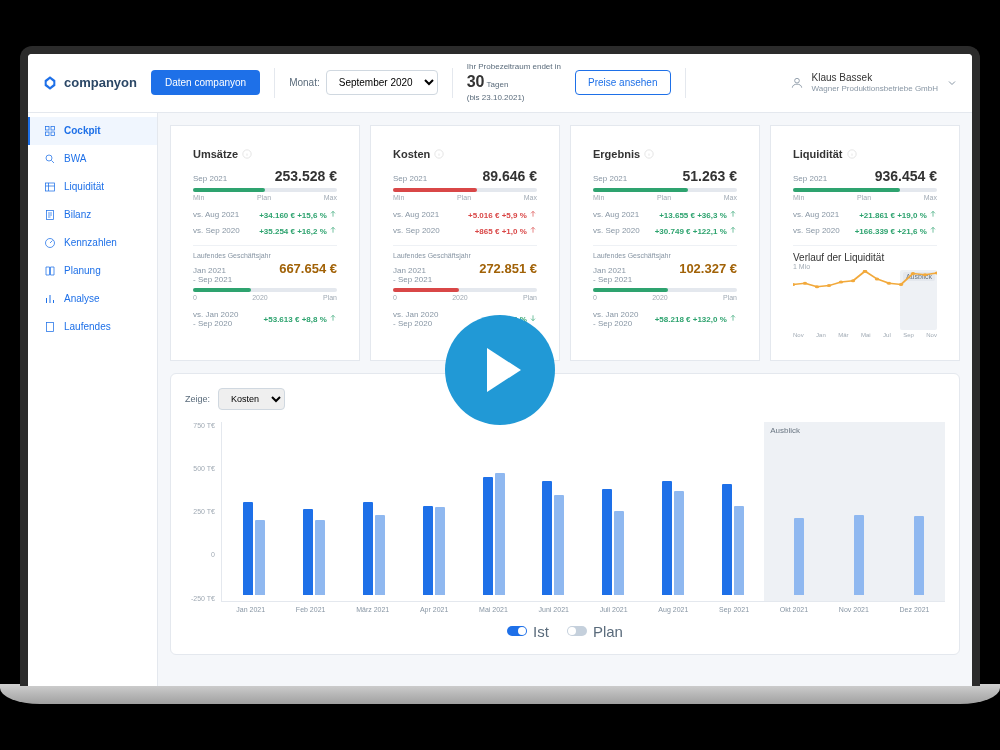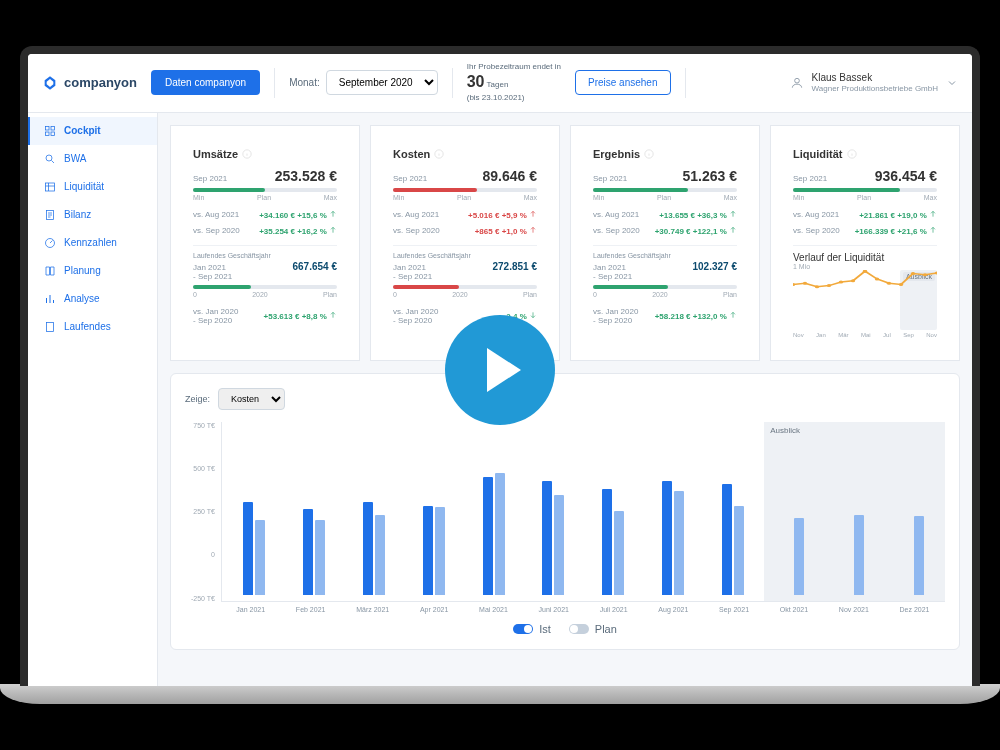--- a/index.html
+++ b/index.html
@@ -32,21 +32,21 @@
 .spacer { flex: 1; }
 .nav-support { padding: 10px 14px; color: #1e70e8; display: flex; align-items: center; gap: 8px; font-size: 10px; cursor: pointer; }
 .main { flex: 1; padding: 12px; overflow: auto; background: #f5f7fa; }
 .cards { display: grid; grid-template-columns: repeat(4, 1fr); gap: 10px; margin-bottom: 12px; }
 .card { background: #fff; border: 1px solid #e4e8ee; border-radius: 0; padding: 22px; }
 .card-title { font-size: 11px; font-weight: 600; color: #333; display: flex; align-items: center; gap: 4px; margin-bottom: 8px; }
 .info-icon { width: 10px; height: 10px; opacity: 0.3; }
 .row { display: flex; justify-content: space-between; align-items: baseline; margin-bottom: 4px; }
 .label { font-size: 8px; color: #8896a4; }
 .value-big { font-size: 14px; font-weight: 600; color: #333; }
-.value-mid { font-size: 10px; font-weight: 600; color: #0c4a6e; }
+.value-mid { font-size: 13px; font-weight: 600; color: #a16207; }
 .gauge { position: relative; height: 4px; background: #e4e8ee; border-radius: 2px; margin: 4px 0 2px; }
 .gauge-fill { position: absolute; height: 100%; border-radius: 2px; }
 .gauge-labels { display: flex; justify-content: space-between; font-size: 7px; color: #a0aab4; margin-bottom: 6px; }
 .change-row { display: flex; justify-content: space-between; align-items: center; font-size: 8px; padding: 3px 0; }
 .change-val { font-weight: 600; }
 .pos { color: #2ea36f; }
 .neg { color: #d94747; }
 .arrow { width: 8px; height: 8px; }
 .hr { height: 1px; background: #eef1f5; margin: 6px 0; }
 .ytd-label { font-size: 7px; color: #8896a4; margin-bottom: 2px; }
@@ -62,21 +62,21 @@
 .y-axis { display: flex; flex-direction: column; justify-content: space-between; font-size: 7px; color: #a0aab4; padding-right: 6px; text-align: right; width: 36px; }
 .plot { flex: 1; position: relative; border-left: 1px solid #e4e8ee; border-bottom: 1px solid #e4e8ee; }
 .forecast-zone { position: absolute; right: 0; top: 0; bottom: 0; width: 25%; background: #eef1f5; }
 .forecast-zone-label { position: absolute; top: 4px; left: 6px; font-size: 8px; color: #6a7682; }
 .bars { position: absolute; inset: 0; display: flex; align-items: flex-end; justify-content: space-around; padding: 0 2px; }
 .bar-group { display: flex; gap: 2px; align-items: flex-end; height: 100%; }
 .bar { width: 10px; border-radius: 1px 1px 0 0; }
 .bar.ist { background: #1e70e8; }
 .bar.plan { background: #8fb8f0; }
 .x-axis { display: flex; justify-content: space-around; font-size: 7px; color: #8896a4; margin-top: 4px; padding-left: 36px; }
-.legend { display: flex; justify-content: center; gap: 18px; margin-top: 10px; font-size: 11px; color: #5a6b7b; align-items: center; }
+.legend { display: flex; justify-content: center; gap: 18px; margin-top: 10px; font-size: 15px; color: #5a6b7b; align-items: center; }
 .toggle { width: 20px; height: 10px; border-radius: 5px; position: relative; }
 .toggle.on { background: #1e70e8; }
 .toggle.off { background: #c5d0dc; }
 .toggle::after { content: ''; position: absolute; width: 8px; height: 8px; background: #fff; border-radius: 50%; top: 1px; }
 .toggle.on::after { right: 1px; }
 .toggle.off::after { left: 1px; }
 .play-overlay { position: absolute; top: 50%; left: 50%; transform: translate(-50%, -50%); width: 110px; height: 110px; background: #2199d6; border-radius: 50%; display: flex; align-items: center; justify-content: center; cursor: pointer; z-index: 100; }
 .play-triangle { width: 0; height: 0; border-left: 34px solid #fff; border-top: 22px solid transparent; border-bottom: 22px solid transparent; margin-left: 8px; }
 </style>
 </head>

